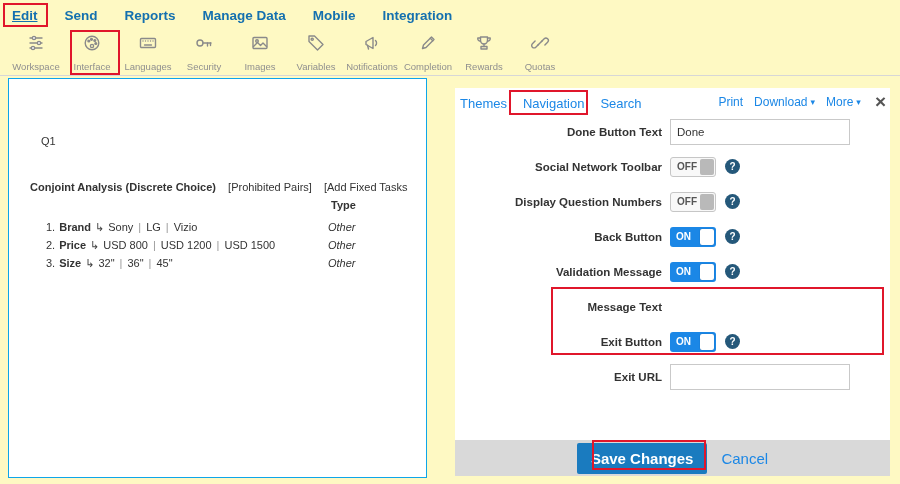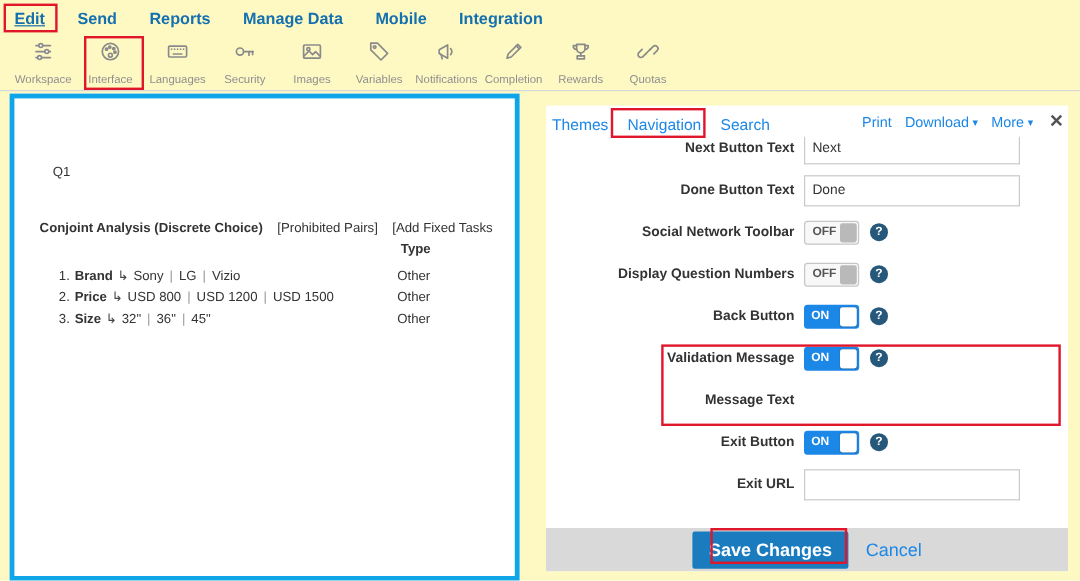--- a/index.html
+++ b/index.html
@@ -11,33 +11,33 @@
   .nav-item{font-size:13.5px;font-weight:bold;color:#1470af;cursor:pointer;white-space:nowrap;}
   .nav-item.active{text-decoration:underline;}
 
   
   .toolbar{position:absolute;top:30px;left:0;width:100%;height:46px;border-bottom:1px solid #d7d7d7;display:flex;align-items:center;padding-left:8px;box-sizing:border-box;}
   .tool{width:56px;height:44px;display:flex;flex-direction:column;align-items:center;justify-content:center;gap:8px;cursor:pointer;}
   .tool .tlabel{font-size:9.5px;color:#8f8f8f;white-space:nowrap;}
   .tool svg{display:block;}
 
   
-  .preview{position:absolute;left:8px;top:78px;width:417px;height:398px;border:4px solid #0ea5e9;overflow:hidden;font-size:11px;color:#333;background:#fff;}
+  .preview{position:absolute;left:8px;top:78px;width:417px;height:398px;border:1px solid #0ea5e9;overflow:hidden;font-size:11px;color:#333;background:#fff;}
   .q1{position:absolute;left:32px;top:56px;}
   .title-line{position:absolute;left:21px;top:102px;white-space:nowrap;width:382px;overflow:hidden;}
   .qtitle{font-weight:bold;}
   .qlink{margin-left:9px;}
   .type-head{position:absolute;left:322px;top:120px;font-weight:bold;}
   .prows{position:absolute;left:37px;top:139px;width:378px;}
   .prow{position:relative;height:18px;line-height:18px;white-space:nowrap;}
   .pnum{margin-right:4px;}
   .pname{font-weight:bold;margin-right:4px;}
   .parrow{color:#444;margin-right:4px;}
   .pipe{color:#999;margin:0 5px;}
-  .ptype{position:absolute;left:282px;color:#333;}
+  .ptype{position:absolute;left:282px;font-style:italic;color:#333;}
 
   
   .settings{position:absolute;left:455px;top:88px;width:435px;height:388px;background:#fff;}
   .tabs{position:absolute;left:5px;top:8px;display:flex;gap:16px;}
   .tab{font-size:13px;color:#1b87e6;cursor:pointer;white-space:nowrap;}
   .actions{position:absolute;right:4px;top:7px;display:flex;align-items:center;gap:11px;text-align:right;}
   .alink{font-size:12px;color:#1b87e6;cursor:pointer;white-space:nowrap;display:flex;align-items:center;}
   .chev{font-size:9px;margin-left:3px;color:#1b87e6;}
   .close{font-size:19px;font-weight:bold;color:#555;cursor:pointer;line-height:14px;margin-left:3px;}
 
@@ -226,26 +226,20 @@
           <span>Download</span>
           <span class="chev">▾</span>
         </span>
       <span class="alink">
           <span>More</span>
           <span class="chev">▾</span>
         </span>
       <span class="close">×</span>
     </div>
     <div class="form">
-        <div class="frow first">
-          <div class="flabel">Next Button Text</div>
-          <div class="fctrl">
-            <input class="txt" type="text" value="Next" style="">
-          </div>
-        </div>
         <div class="frow">
           <div class="flabel">Done Button Text</div>
           <div class="fctrl">
             <input class="txt" type="text" value="Done" style="">
           </div>
         </div>
         <div class="frow">
           <div class="flabel">Social Network Toolbar</div>
           <div class="fctrl">
             <div class="toggle off">

